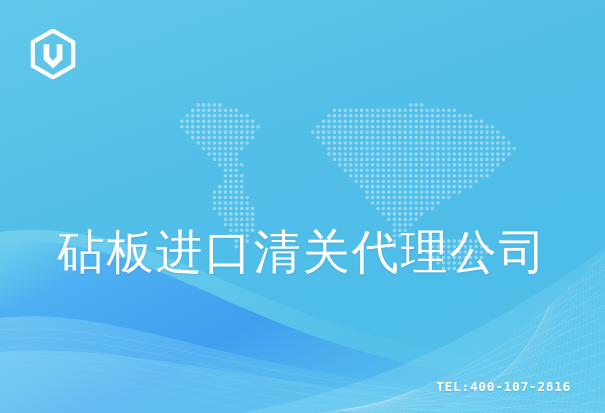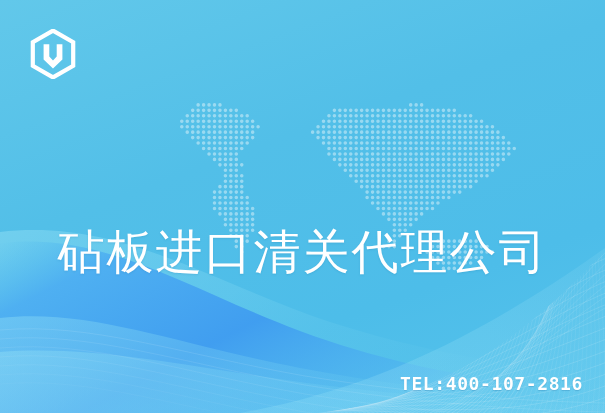--- a/index.html
+++ b/index.html
@@ -88,25 +88,25 @@
     letter-spacing: 2px;
     font-weight: 400;
     white-space: nowrap;
     text-shadow: 0 1px 2px rgba(30,110,160,.18);
     margin-top: 44px;
   }
 
   
   #phone {
     position: absolute;
-    right: 22px;
+    right: 34px;
     bottom: 19px;
     color: #ffffff;
     font-family: "DejaVu Sans Mono", "Liberation Mono", monospace;
-    font-size: 18px;
+    font-size: 13px;
     font-weight: 700;
     letter-spacing: .6px;
     white-space: nowrap;
     text-shadow: 0 1px 1px rgba(40,120,170,.30);
   }
 </style>
 </head>
 <body>
 
 <div id="banner">

